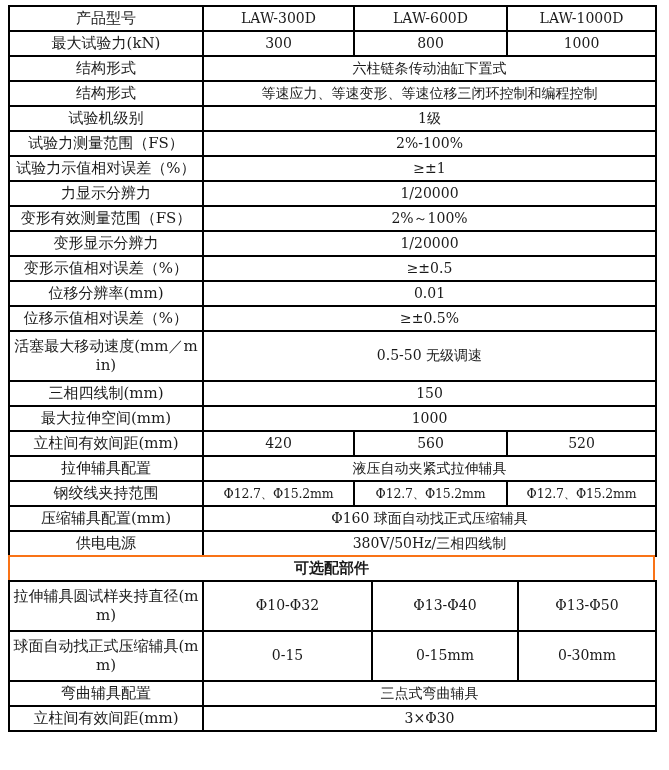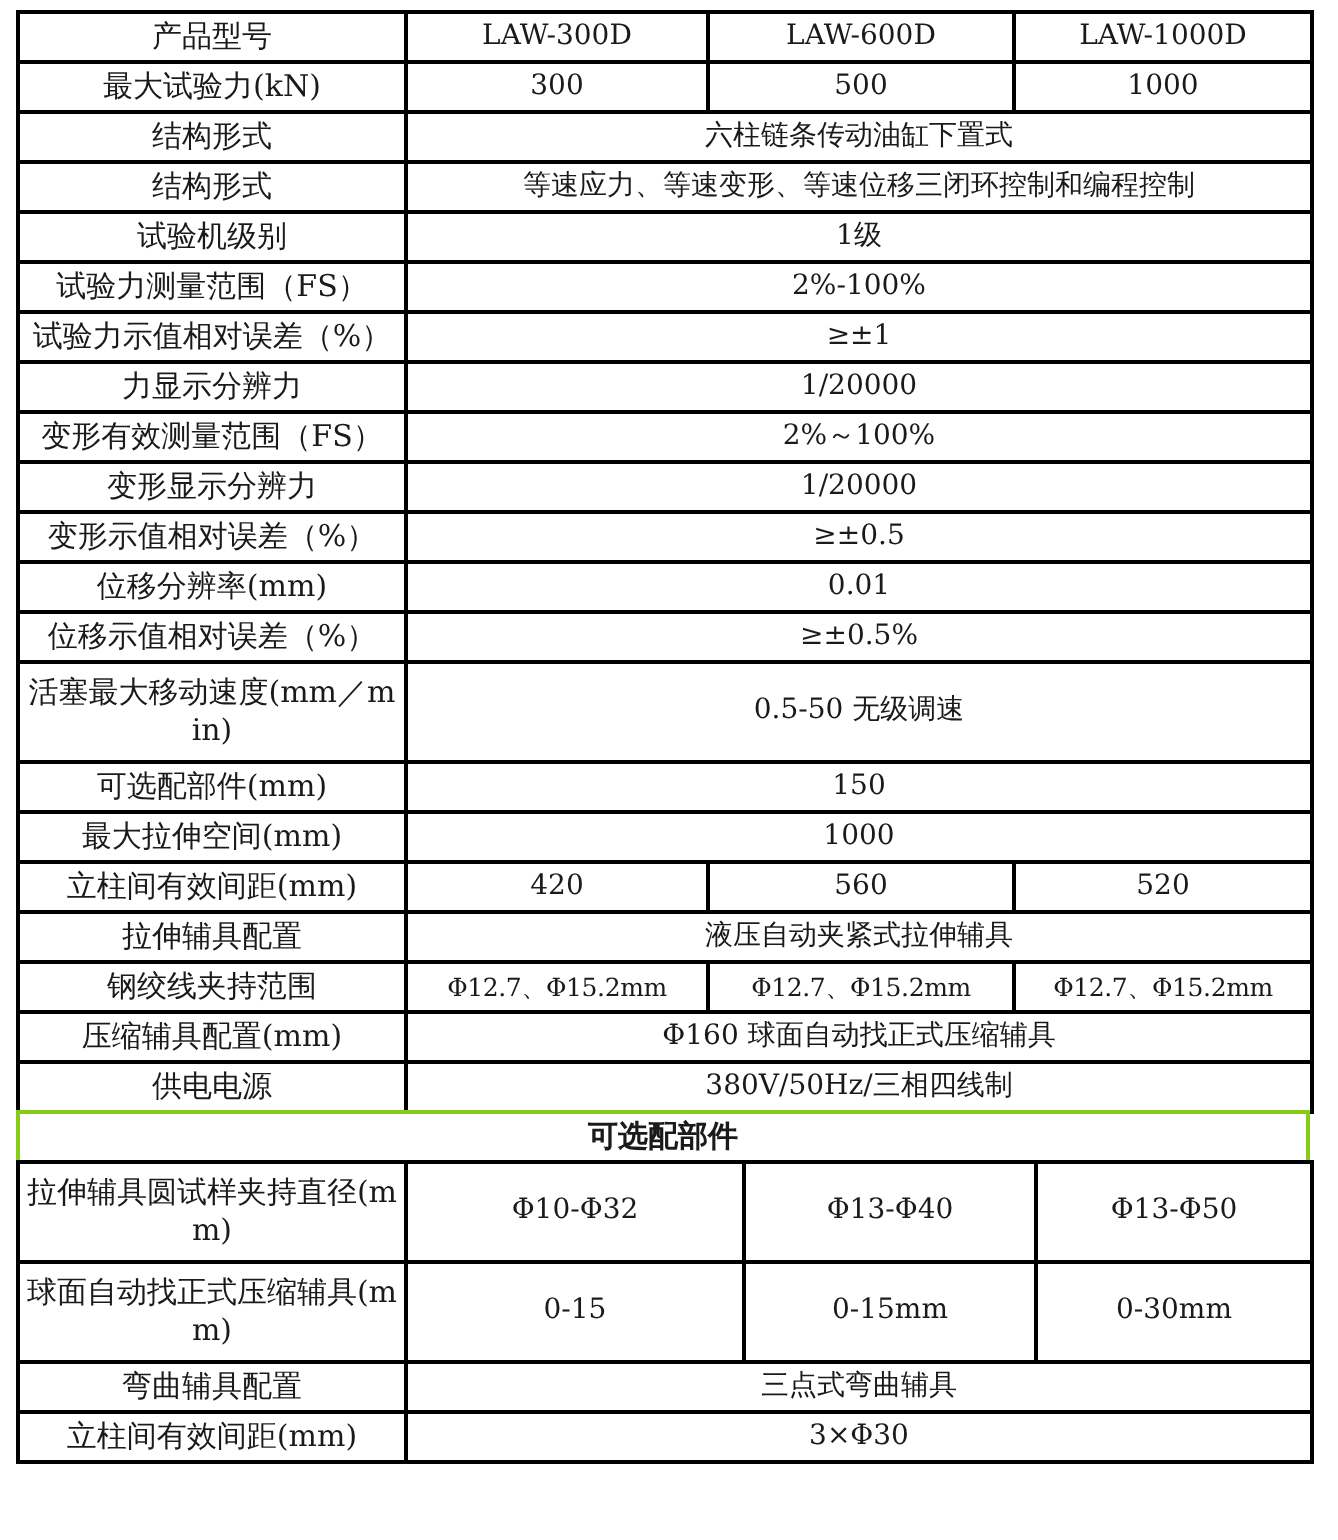--- a/index.html
+++ b/index.html
@@ -53,21 +53,21 @@
   table.main col.c1 { width: 151px; }
   table.main col.c2 { width: 153px; }
   table.main col.c3 { width: 149px; }
   
   table.opt col.c0 { width: 194px; }
   table.opt col.c1 { width: 169px; }
   table.opt col.c2 { width: 146px; }
   table.opt col.c3 { width: 138px; }
   .section-header {
     margin-top: -2px;
-    border: 2px solid #84cc16;
+    border: 2px solid #f97316;
     height: 23px;
     line-height: 23px;
     text-align: center;
     font-size: 15px;
     font-weight: bold;
     background: #ffffff;
   }
   table.opt {
     margin-top: -2px;
   }
@@ -88,21 +88,21 @@
       <tbody>
         <tr>
           <td class="label">产品型号</td>
           <td>LAW-300D</td>
           <td>LAW-600D</td>
           <td>LAW-1000D</td>
         </tr>
         <tr>
           <td class="label">最大试验力(kN)</td>
           <td>300</td>
-          <td>500</td>
+          <td>800</td>
           <td>1000</td>
         </tr>
         <tr>
           <td class="label">结构形式</td>
           <td colspan="3">六柱链条传动油缸下置式</td>
         </tr>
         <tr>
           <td class="label">结构形式</td>
           <td colspan="3">等速应力、等速变形、等速位移三闭环控制和编程控制</td>
         </tr>
@@ -140,21 +140,21 @@
         </tr>
         <tr>
           <td class="label">位移示值相对误差（%）</td>
           <td colspan="3">≥±0.5%</td>
         </tr>
         <tr class="tall">
           <td class="label">活塞最大移动速度(mm／min)</td>
           <td colspan="3">0.5-50 无级调速</td>
         </tr>
         <tr>
-          <td class="label">可选配部件(mm)</td>
+          <td class="label">三相四线制(mm)</td>
           <td colspan="3">150</td>
         </tr>
         <tr>
           <td class="label">最大拉伸空间(mm)</td>
           <td colspan="3">1000</td>
         </tr>
         <tr>
           <td class="label">立柱间有效间距(mm)</td>
           <td>420</td>
           <td>560</td>

